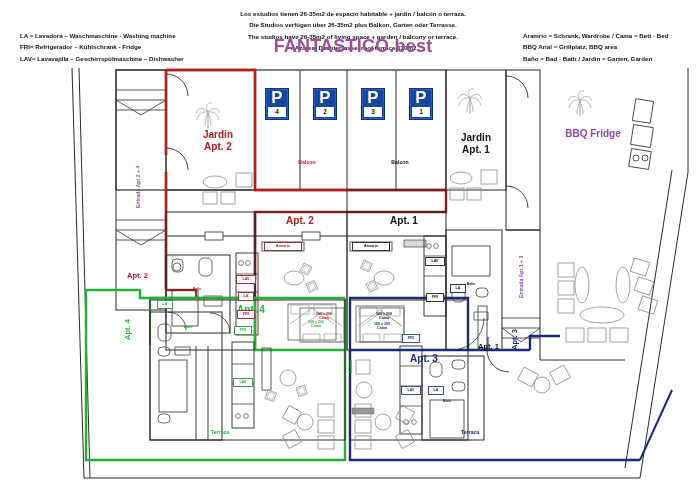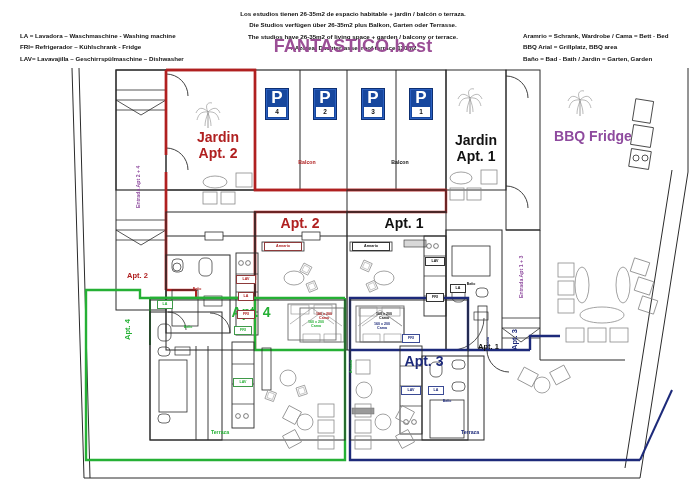--- a/index.html
+++ b/index.html
@@ -68,21 +68,21 @@
     white-space: nowrap;
     line-height: 1.15;
     text-align: center;
   }
   .lbl-red    { color: #b02020; }
   .lbl-black  { color: #111111; }
   .lbl-green  { color: #25b035; }
   .lbl-blue   { color: #1d2a7a; }
   .lbl-purple { color: #8e4a9e; }
 
-  .big   { font-size: 14px; }
+  .big   { font-size: 10px; }
   .mid   { font-size: 7.5px; }
   .small { font-size: 5.2px; }
   .micro { font-size: 3.4px; }
 
   .rot90  { transform: rotate(-90deg); transform-origin: 0 0; }
 
   
   .psign {
     position: absolute;
     width: 24px; height: 32px;

